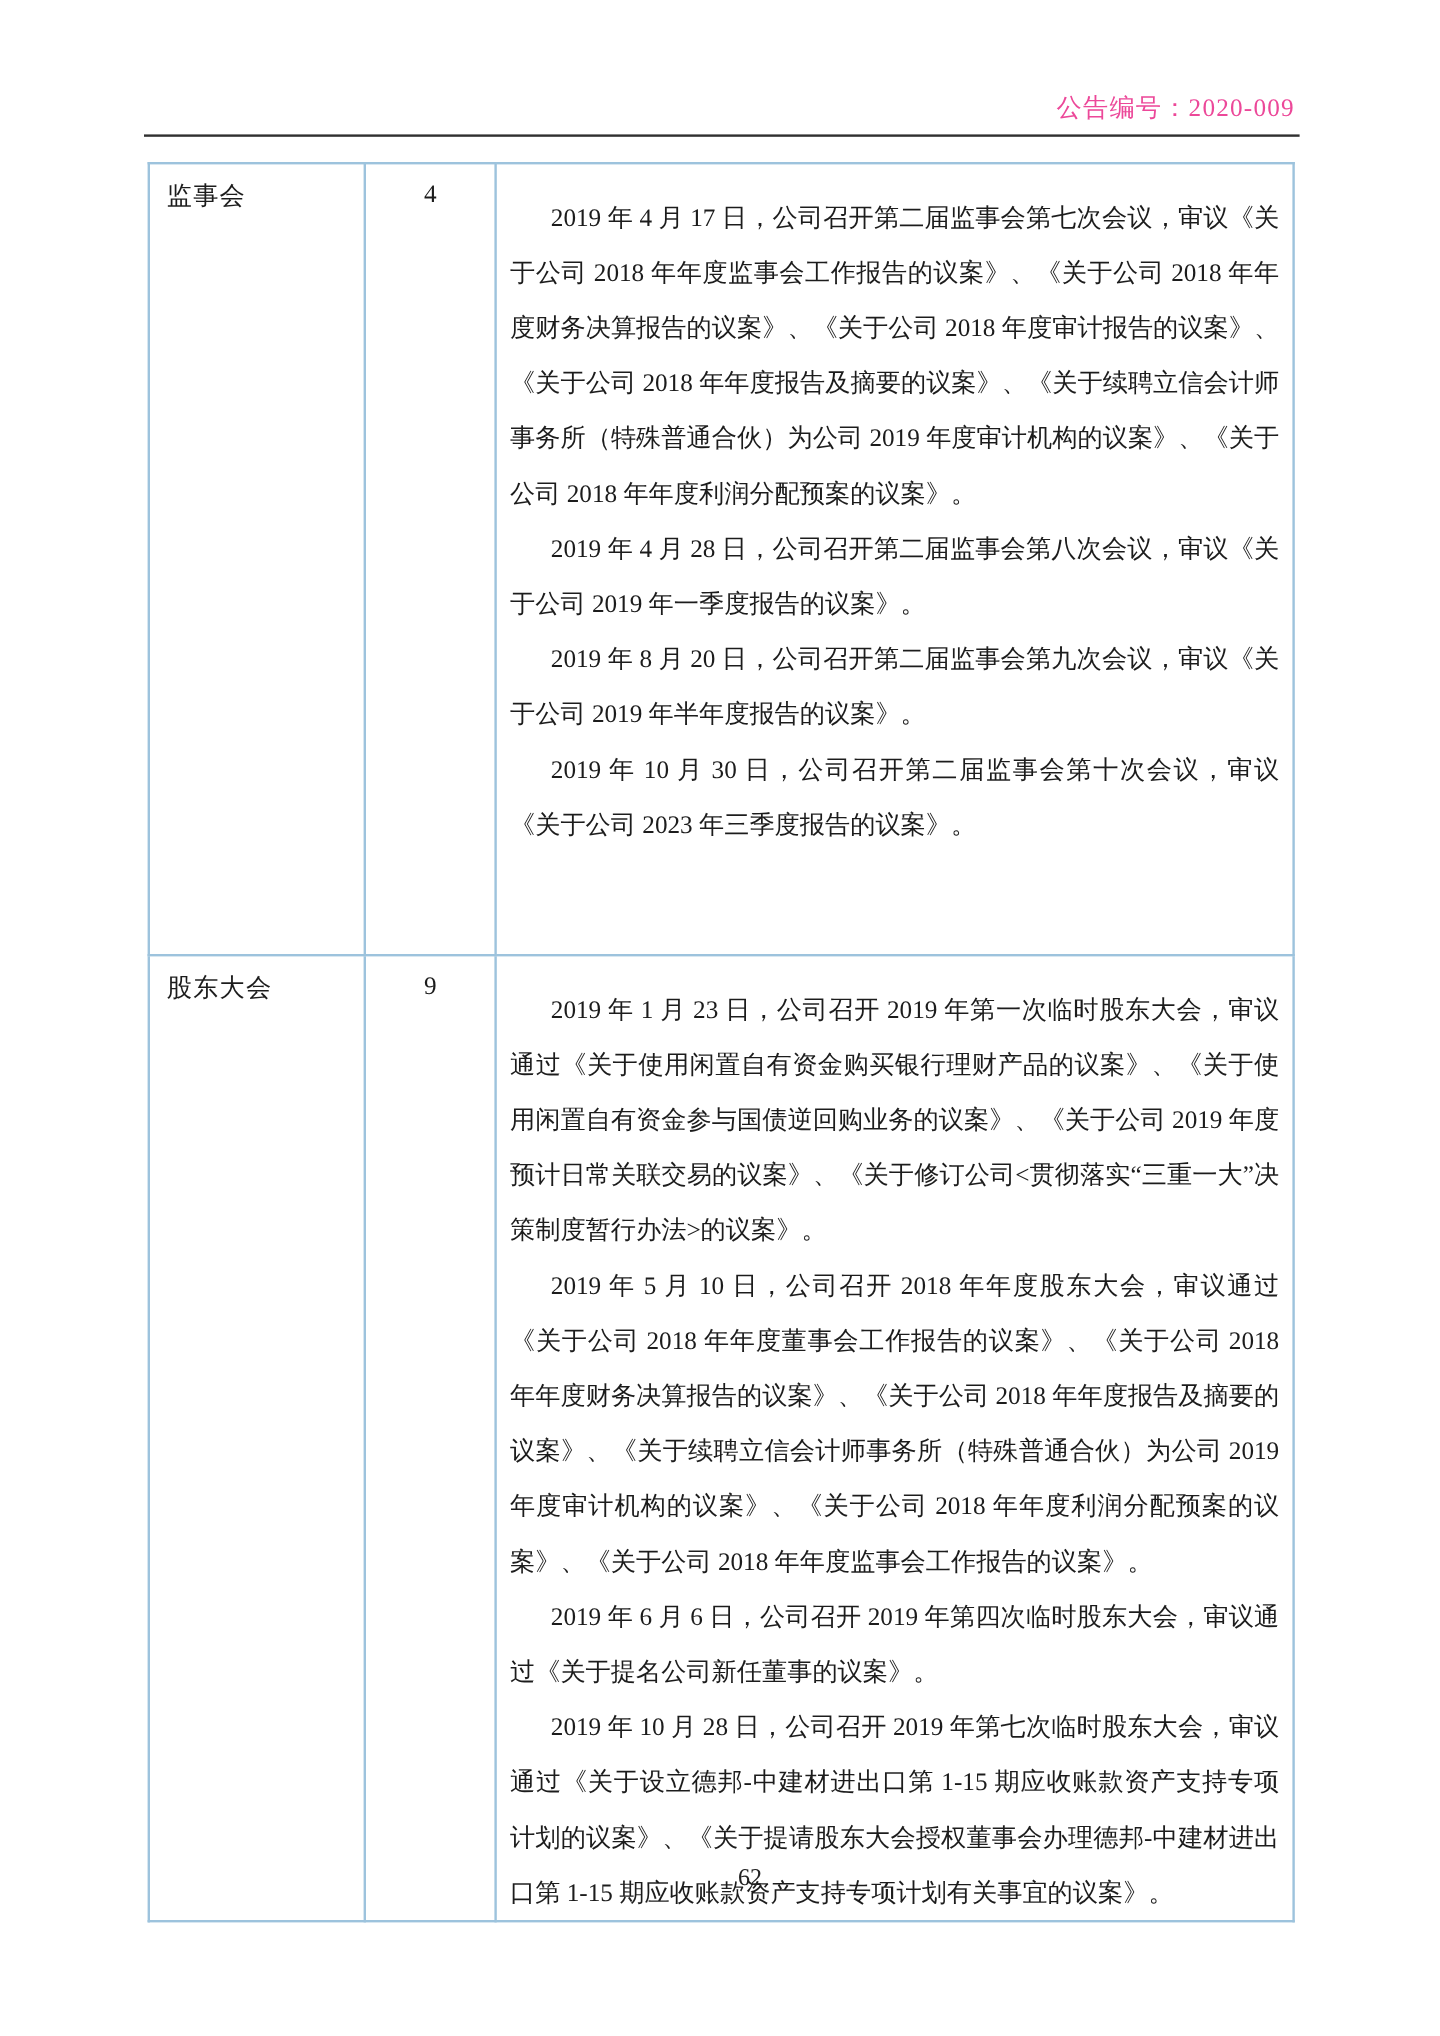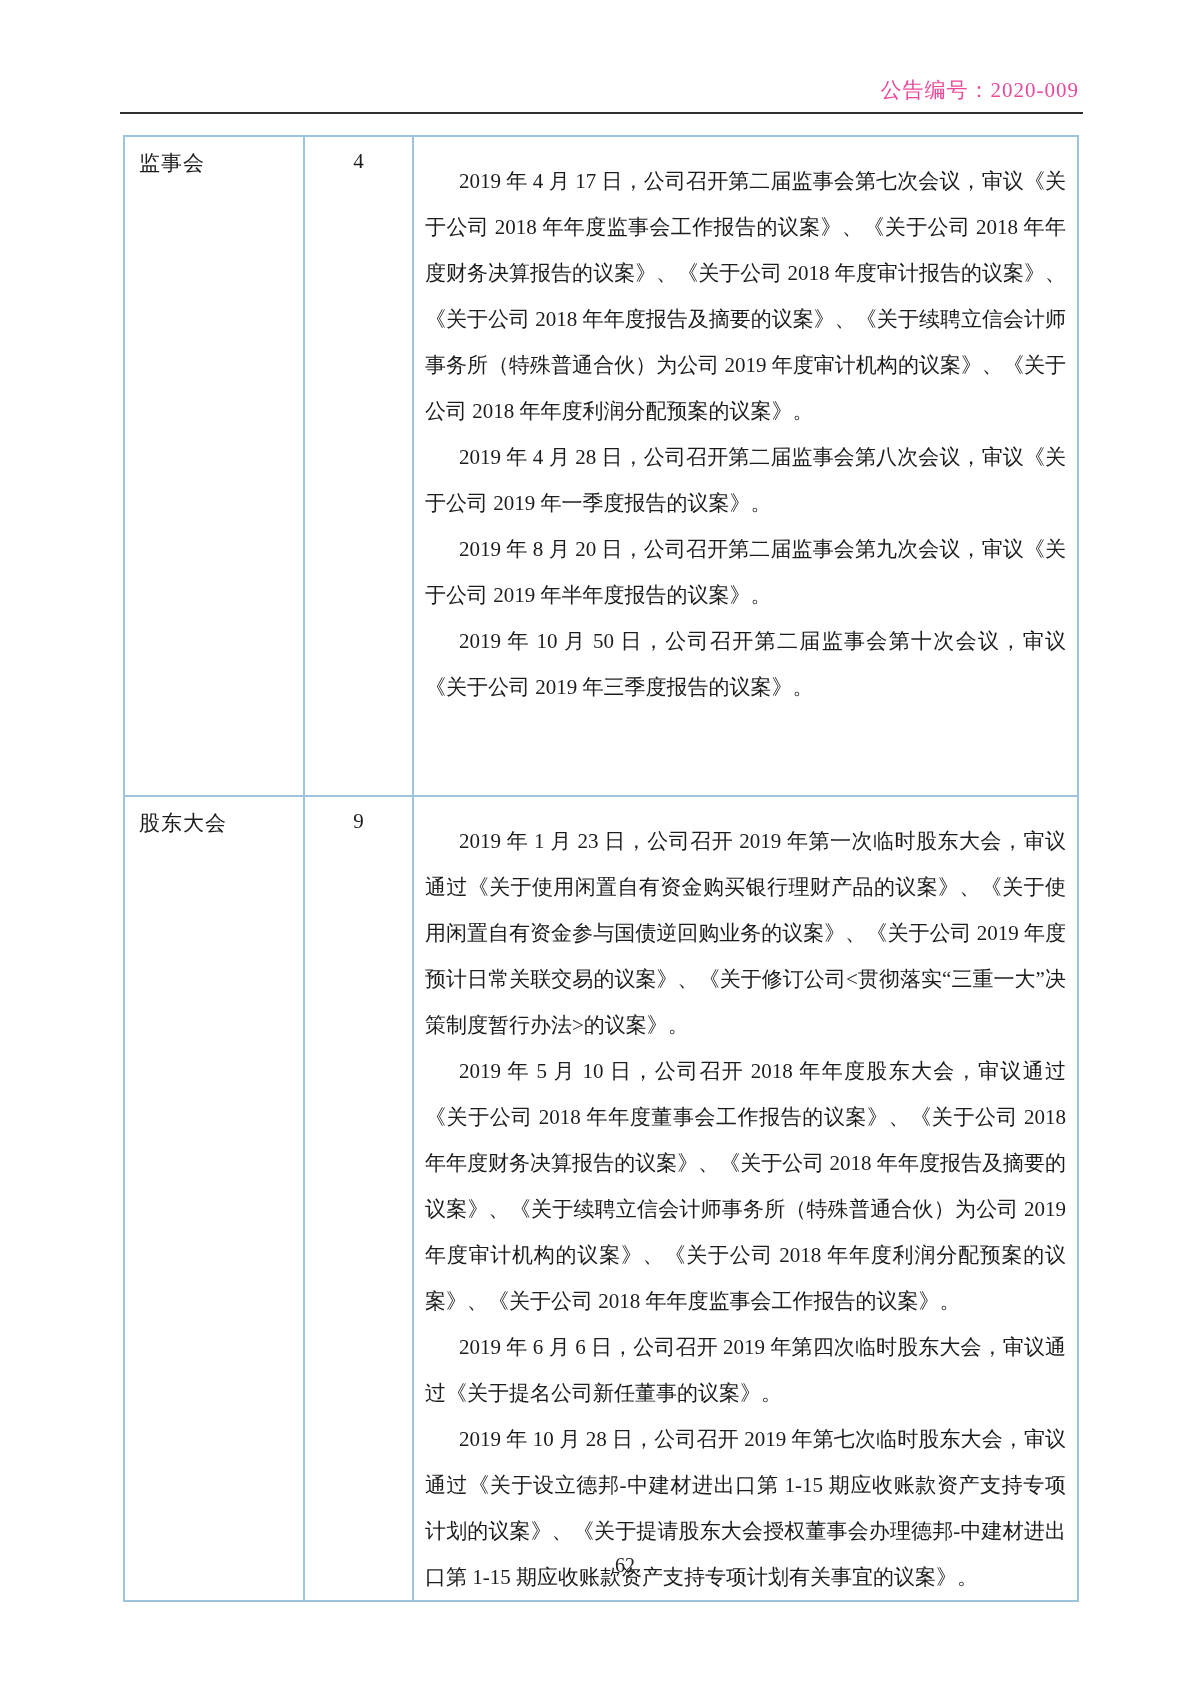--- a/index.html
+++ b/index.html
@@ -89,21 +89,21 @@
       <col style="width:665px">
     </colgroup>
     <tbody>
       <tr class="row-jianshihui">
         <td class="cell-name">监事会</td>
         <td class="cell-count">4</td>
         <td class="cell-detail">
           <p>2019 年 4 月 17 日，公司召开第二届监事会第七次会议，审议《关于公司 2018 年年度监事会工作报告的议案》、《关于公司 2018 年年度财务决算报告的议案》、《关于公司 2018 年度审计报告的议案》、《关于公司 2018 年年度报告及摘要的议案》、《关于续聘立信会计师事务所（特殊普通合伙）为公司 2019 年度审计机构的议案》、《关于公司 2018 年年度利润分配预案的议案》。</p>
           <p>2019 年 4 月 28 日，公司召开第二届监事会第八次会议，审议《关于公司 2019 年一季度报告的议案》。</p>
           <p>2019 年 8 月 20 日，公司召开第二届监事会第九次会议，审议《关于公司 2019 年半年度报告的议案》。</p>
-          <p>2019 年 10 月 50 日，公司召开第二届监事会第十次会议，审议《关于公司 2019 年三季度报告的议案》。</p>
+          <p>2019 年 10 月 30 日，公司召开第二届监事会第十次会议，审议《关于公司 2023 年三季度报告的议案》。</p>
         </td>
       </tr>
       <tr class="row-gudongdahui">
         <td class="cell-name">股东大会</td>
         <td class="cell-count">9</td>
         <td class="cell-detail">
           <p>2019 年 1 月 23 日，公司召开 2019 年第一次临时股东大会，审议通过《关于使用闲置自有资金购买银行理财产品的议案》、《关于使用闲置自有资金参与国债逆回购业务的议案》、《关于公司 2019 年度预计日常关联交易的议案》、《关于修订公司&lt;贯彻落实“三重一大”决策制度暂行办法&gt;的议案》。</p>
           <p>2019 年 5 月 10 日，公司召开 2018 年年度股东大会，审议通过《关于公司 2018 年年度董事会工作报告的议案》、《关于公司 2018 年年度财务决算报告的议案》、《关于公司 2018 年年度报告及摘要的议案》、《关于续聘立信会计师事务所（特殊普通合伙）为公司 2019 年度审计机构的议案》、《关于公司 2018 年年度利润分配预案的议案》、《关于公司 2018 年年度监事会工作报告的议案》。</p>
           <p>2019 年 6 月 6 日，公司召开 2019 年第四次临时股东大会，审议通过《关于提名公司新任董事的议案》。</p>
           <p>2019 年 10 月 28 日，公司召开 2019 年第七次临时股东大会，审议通过《关于设立德邦-中建材进出口第 1-15 期应收账款资产支持专项计划的议案》、《关于提请股东大会授权董事会办理德邦-中建材进出口第 1-15 期应收账款资产支持专项计划有关事宜的议案》。</p>

